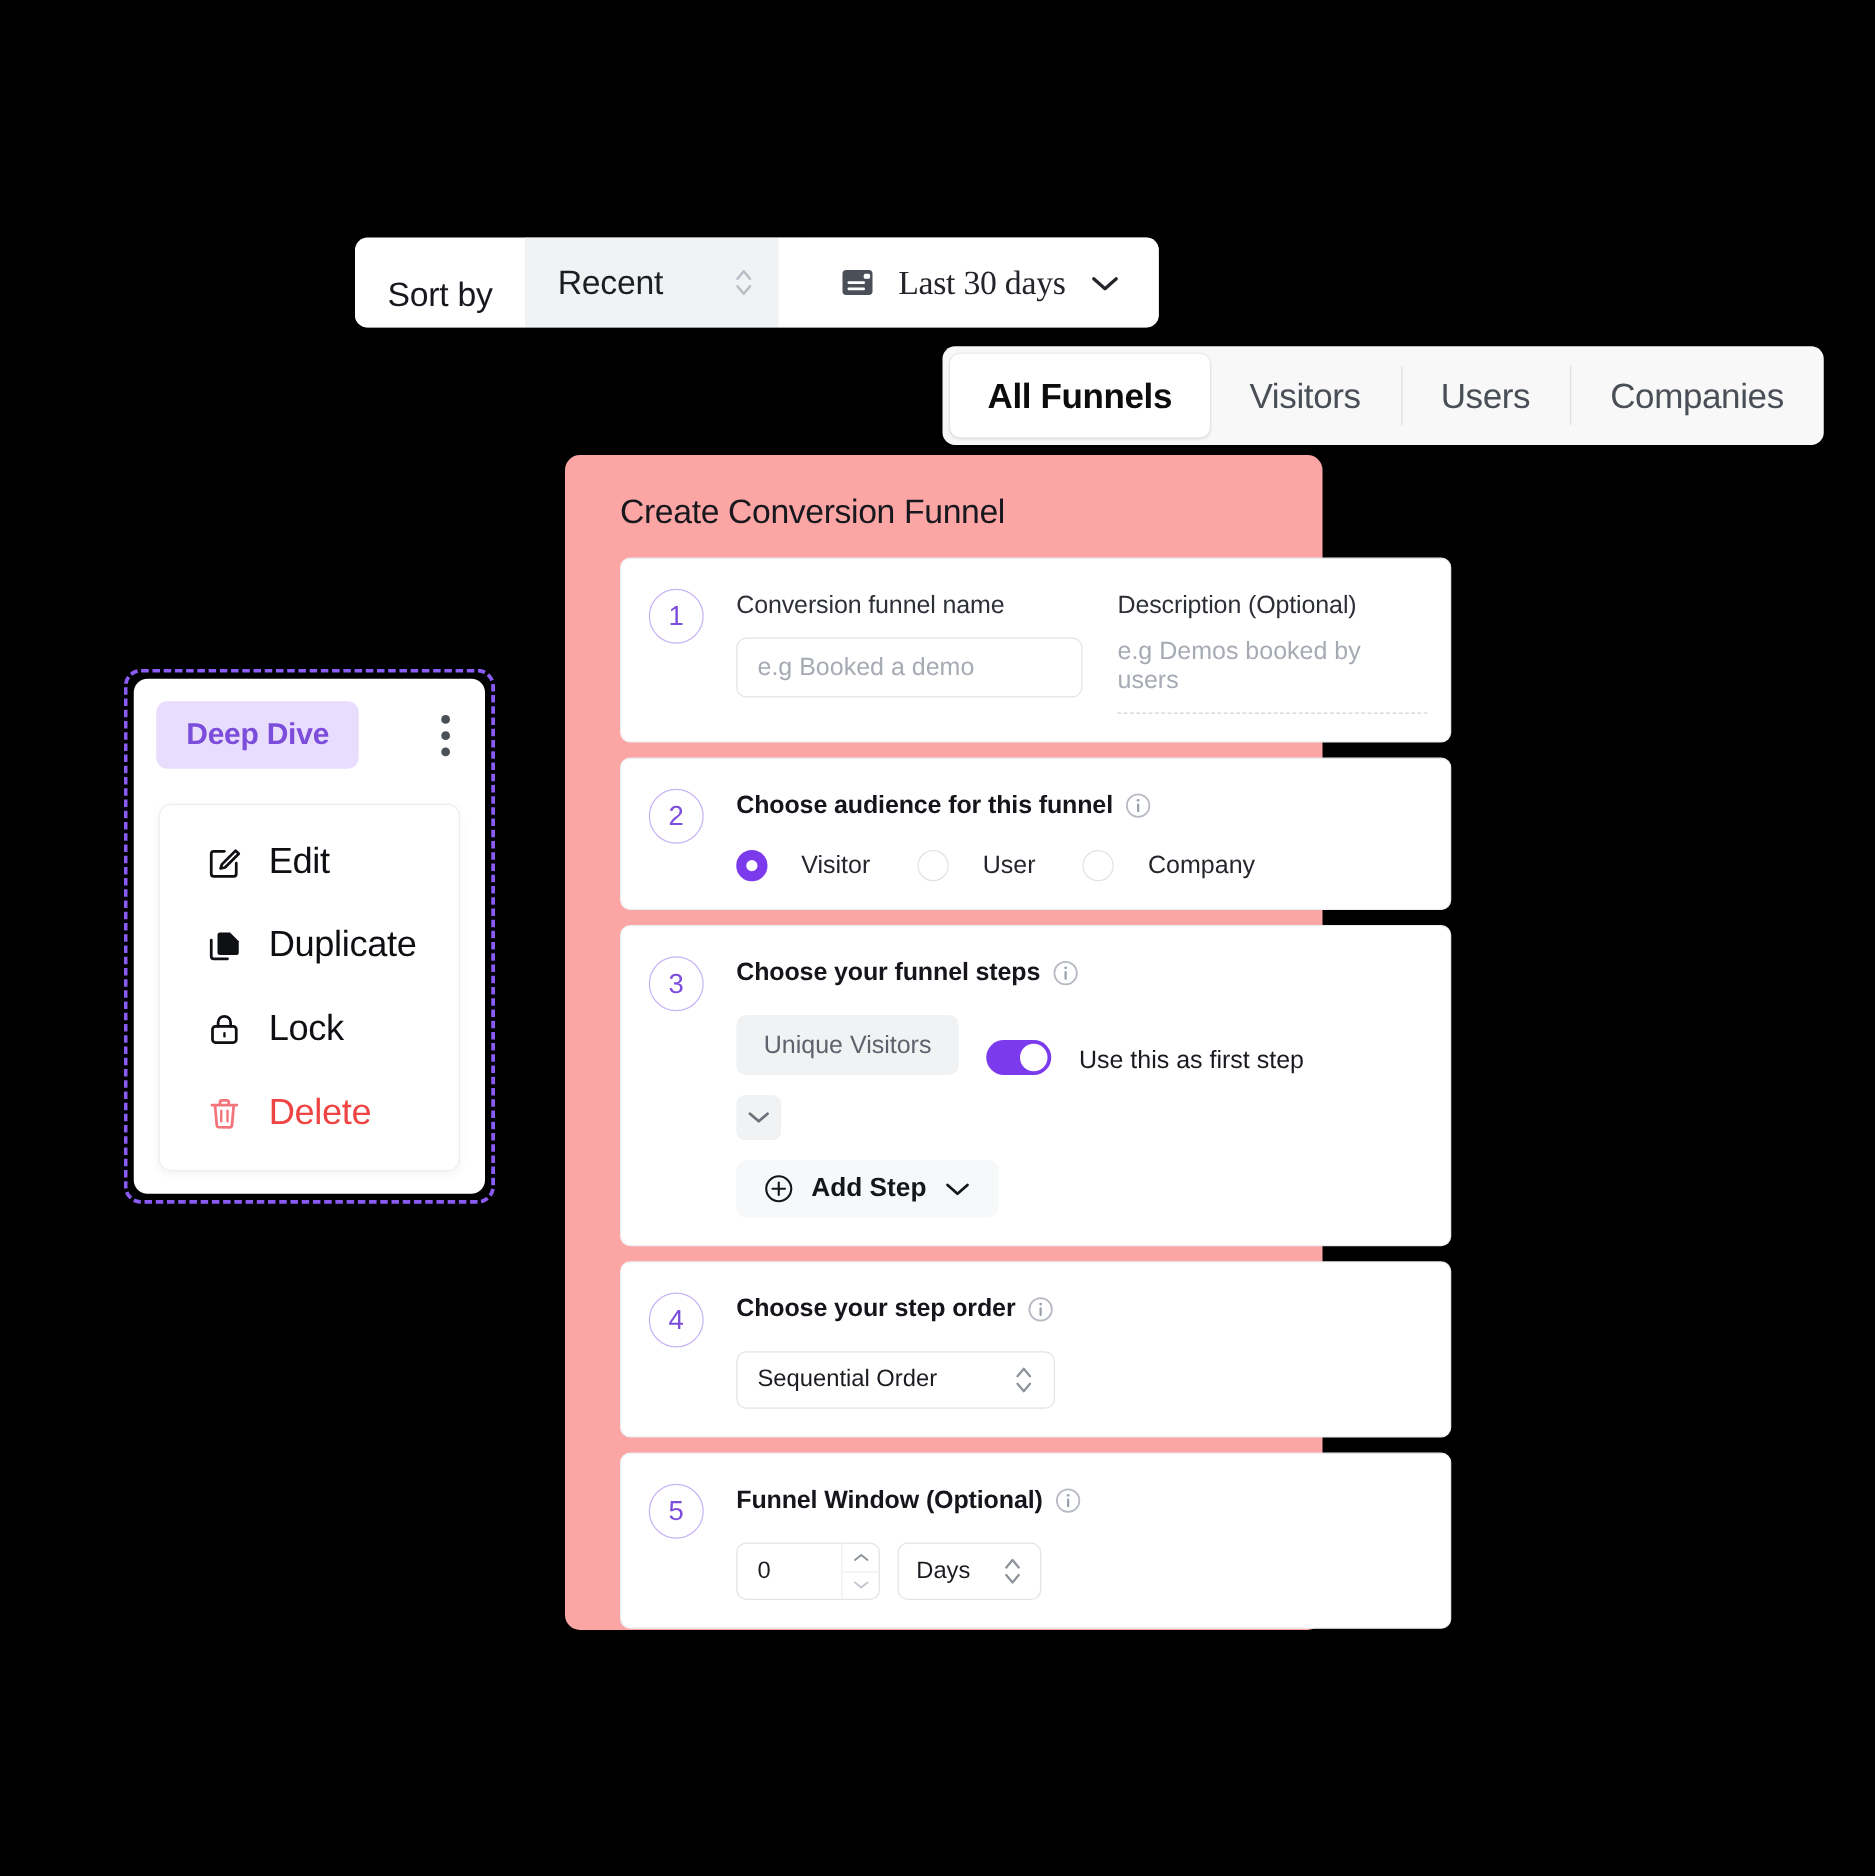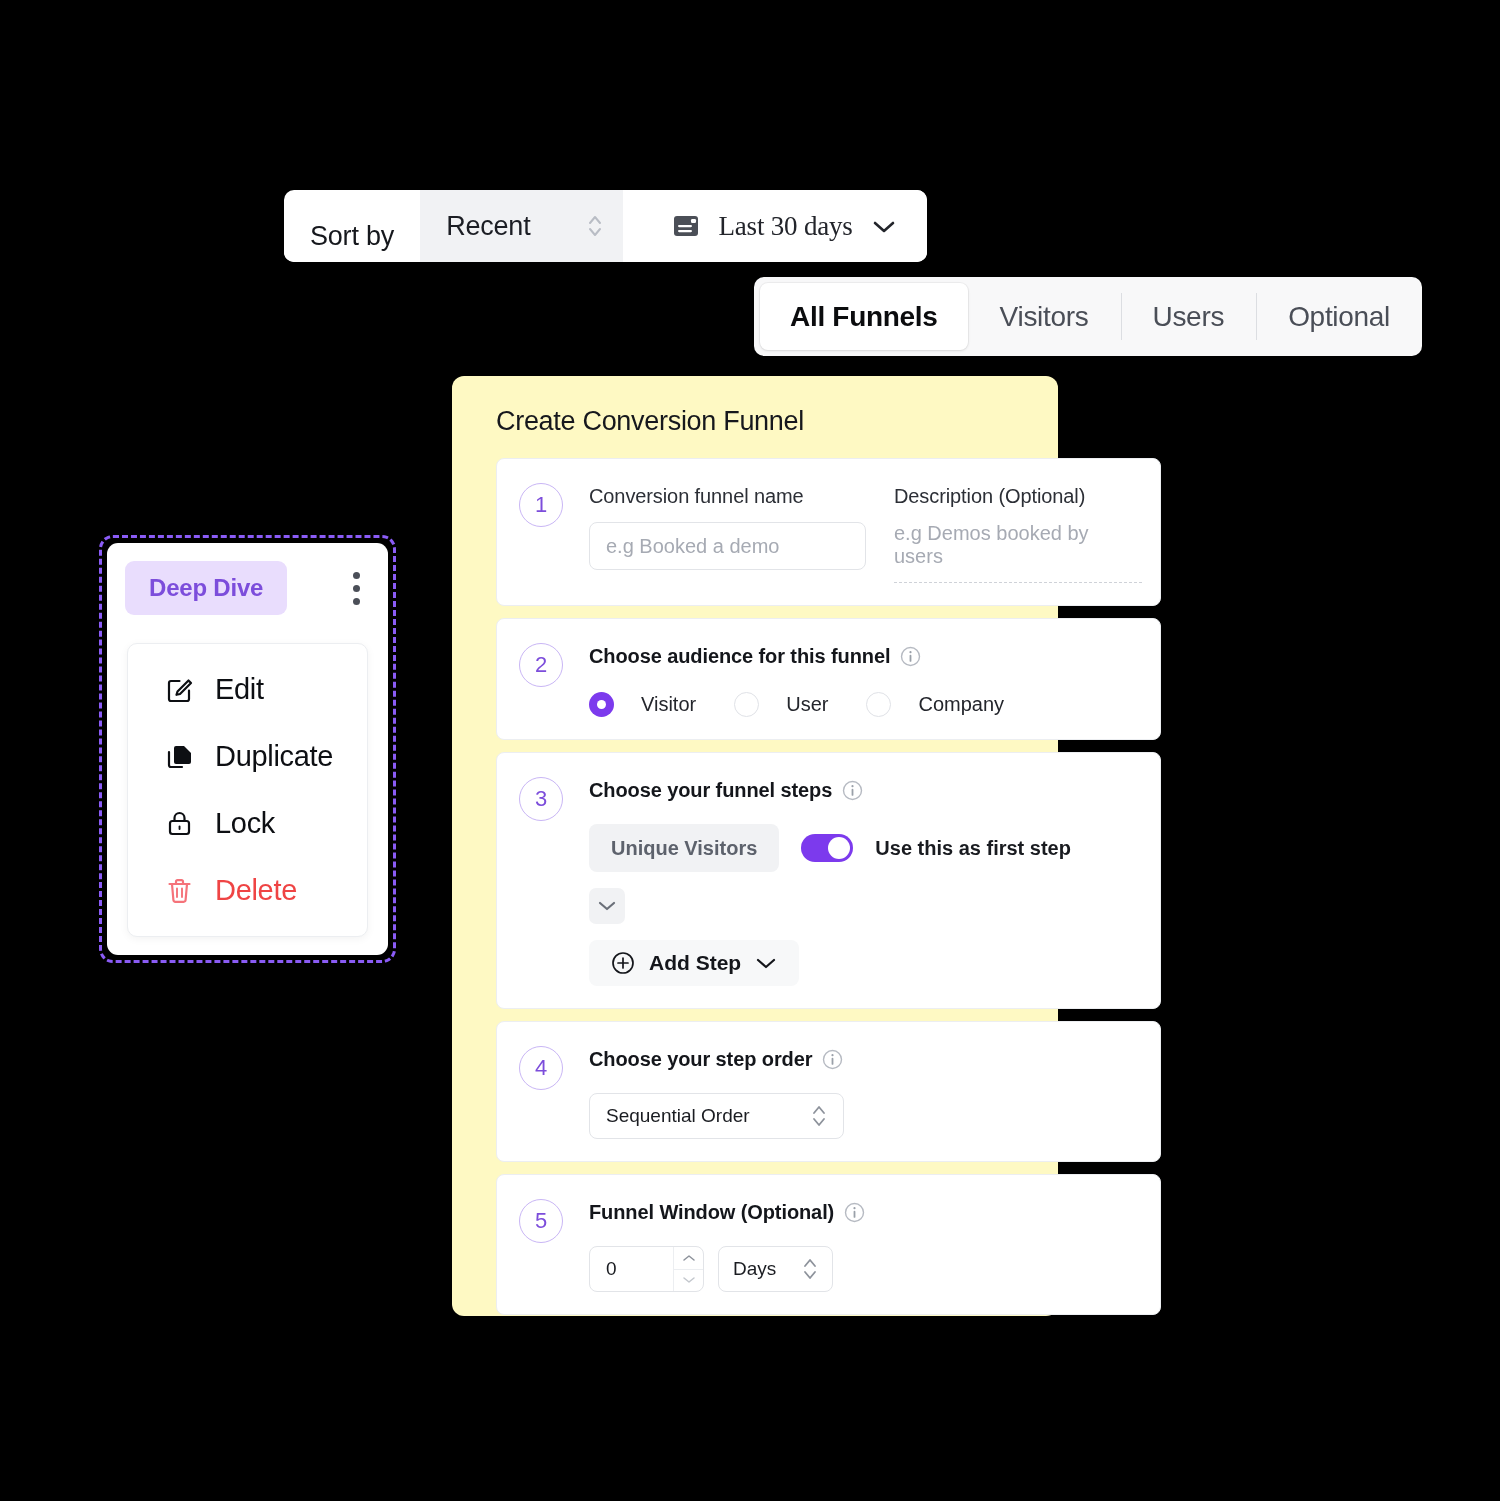--- a/index.html
+++ b/index.html
@@ -59,23 +59,23 @@
   .tab.active {
     background: #ffffff; color: #0b0c0e; font-weight: 600;
     border-radius: 8px; margin: 6px 0 6px 6px; height: calc(100% - 12px);
     box-shadow: 0 1px 3px rgba(0,0,0,0.10), 0 0 0 1px rgba(0,0,0,0.04);
     padding: 0 30px;
   }
   .tab.active + .tab::before { background: transparent; }
 
   
   .card {
-    position: absolute; left: 452px; top: 376px;
+    position: absolute; left: 452px; top: 364px;
     width: 606px; height: 940px;
-    background: #fef9c3; border-radius: 12px;
+    background: #fca5a5; border-radius: 12px;
   }
   .card-title {
     position: absolute; left: 44px; top: 30px;
     font-size: 27px; color: #16181d; letter-spacing: -0.3px;
   }
   .sections { position: absolute; left: 44px; top: 82px; width: 665px; }
 
   .section {
     display: flex; align-items: flex-start;
     border: 1px solid #eceef1; border-radius: 8px;
@@ -122,21 +122,21 @@
     border: 1.8px solid #e0e2e7; background: #fff; flex: none;
     display: flex; align-items: center; justify-content: center;
   }
   .radio.on { border: none; background: #7c3aed; }
   .radio.on::after {
     content: ""; width: 9px; height: 9px; border-radius: 50%; background: #fff;
   }
   .radio-label { font-size: 20px; color: #24262c; }
 
   
-  .chiprow { display: flex; align-items: center; margin-top: 22px; gap: 22px; font-weight: bold; }
+  .chiprow { display: flex; align-items: flex-end; margin-top: 22px; gap: 22px; }
   .chip {
     height: 48px; background: #f1f2f4; border-radius: 8px;
     display: flex; align-items: center; padding: 0 22px;
     font-size: 20px; color: #5d626c;
   }
   .toggle {
     width: 52px; height: 28px; border-radius: 14px; background: #7c3aed;
     position: relative; flex: none;
   }
   .toggle::after {
@@ -252,21 +252,21 @@
       <svg class="ico-chevdown" viewBox="0 0 26 16">
         <path d="M4 5 L13 13 L22 5" fill="none" stroke="#23252b" stroke-width="2.6" stroke-linecap="round" stroke-linejoin="round"></path>
       </svg>
     </div>
   </div>
 
   <div class="tabs">
     <div class="tab active">All Funnels</div>
     <div class="tab">Visitors</div>
     <div class="tab">Users</div>
-    <div class="tab">Optional</div>
+    <div class="tab">Companies</div>
   </div>
 
   <div class="card">
     <div class="card-title">Create Conversion Funnel</div>
 
     <div class="sections">
 
       <div class="section">
         <div class="stepnum">1</div>
         <div class="sec-body">

